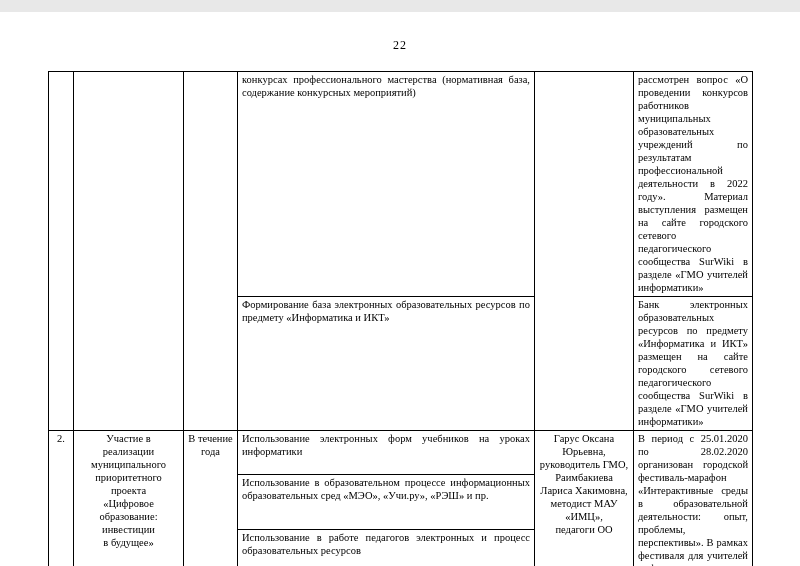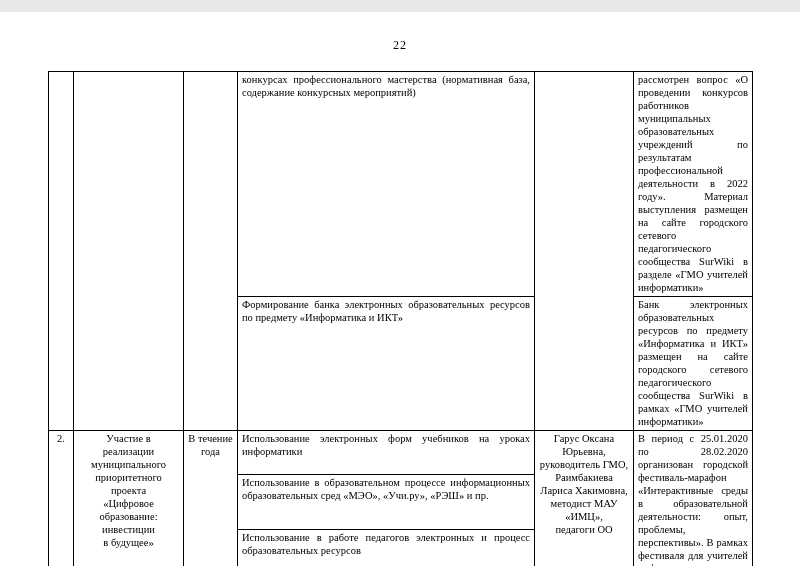--- a/index.html
+++ b/index.html
@@ -68,22 +68,22 @@
     <tbody>
         <tr style="height:146px">
       <td rowspan="2" class="num-cell"></td>
       <td rowspan="2" class="center-mid"></td>
       <td rowspan="2" class="center-mid"></td>
       <td class="just">конкурсах профессионального мастерства (нормативная база, содержание конкурсных мероприятий)</td>
       <td rowspan="2" class="center-mid"></td>
       <td class="just">рассмотрен вопрос «О проведении конкурсов работников муниципальных образовательных учреждений по результатам профессиональной деятельности в 2022 году». Материал выступления размещен на сайте городского сетевого педагогического сообщества SurWiki в разделе «ГМО учителей информатики»</td>
     </tr>
     <tr style="height:98px">
-      <td class="just">Формирование банка электронных образовательных ресурсов по предмету «Информатика и ИКТ»</td>
-      <td class="just">Банк электронных образовательных ресурсов по предмету «Информатика и ИКТ» размещен на сайте городского сетевого педагогического сообщества SurWiki в рамках «ГМО учителей информатики»</td>
+      <td class="just">Формирование база электронных образовательных ресурсов по предмету «Информатика и ИКТ»</td>
+      <td class="just">Банк электронных образовательных ресурсов по предмету «Информатика и ИКТ» размещен на сайте городского сетевого педагогического сообщества SurWiki в разделе «ГМО учителей информатики»</td>
     </tr>
 
     <tr style="height:21px">
       <td rowspan="5" class="num-cell">2.</td>
       <td rowspan="5" class="center-mid">Участие в
 реализации
 муниципального
 приоритетного
 проекта
 «Цифровое

